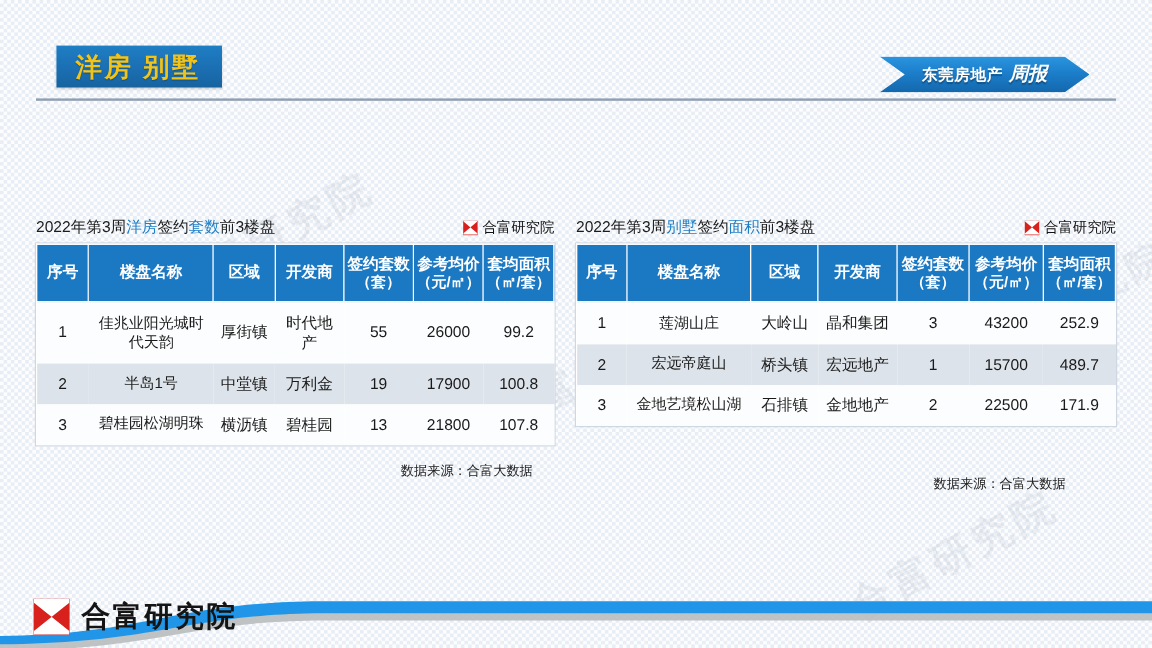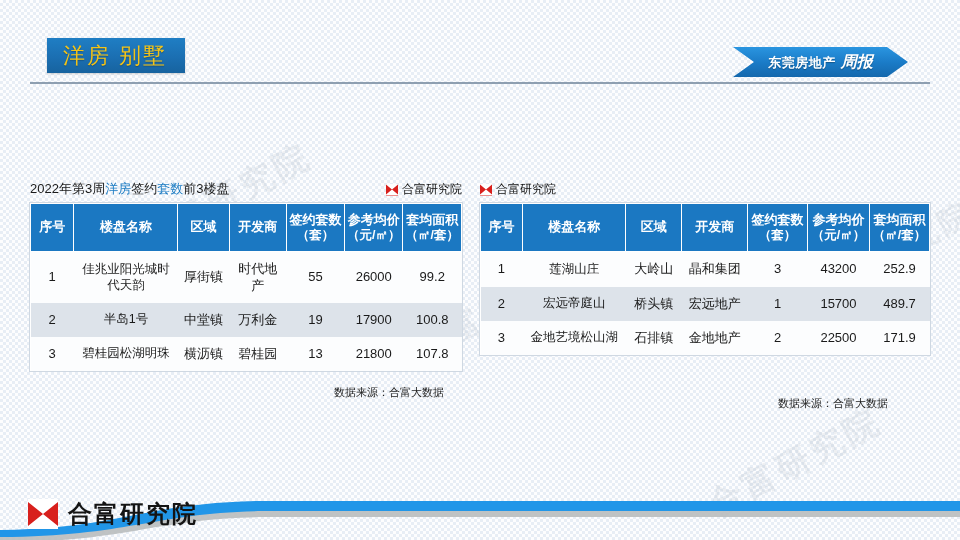--- a/index.html
+++ b/index.html
@@ -38,21 +38,21 @@
     padding:0 18px 0 14px;
     display:flex;align-items:center;
     background:linear-gradient(180deg,#1f7ec4 0%,#1b6fb2 55%,#17639f 100%);
     box-shadow:0 1px 2px rgba(0,0,0,.18);
   }
   #titlebar .t1{
     color:#ffffff;font-size:22px;font-weight:700;letter-spacing:1px;
     text-shadow:0 1px 1px rgba(0,0,0,.25);
   }
   #titlebar .t2{
-    color:#f2c318;font-size:22px;font-weight:400;letter-spacing:2px;
+    color:#f2c318;font-size:22px;font-weight:700;letter-spacing:2px;
     margin-left:2px;text-shadow:0 1px 1px rgba(0,0,0,.25);
   }
   #titlerule{
     position:absolute;left:30px;top:82px;width:900px;height:2px;
     background:#7d8fa3;opacity:.85;
   }
   
   #topbadge{
     position:absolute;right:52px;top:47px;width:175px;height:30px;
   }
@@ -219,20 +219,21 @@
           <td>13</td>
           <td>21800</td>
           <td>107.8</td>
         </tr>
       </tbody>
     </table>
   </div>
 
   <div class="block" id="block-right">
     <div class="blockhead">
+      <div class="capt"><span>2022年第3周</span><span class="hl">别墅</span><span>签约</span><span class="hl">面积</span><span>前3楼盘</span></div>
       <div class="brandmini">
         <span class="mark"></span>
         <span class="btxt">合富研究院</span>
       </div>
     </div>
 
     <table class="rank">
       <colgroup>
         <col style="width:42px">
           <col style="width:104px">

